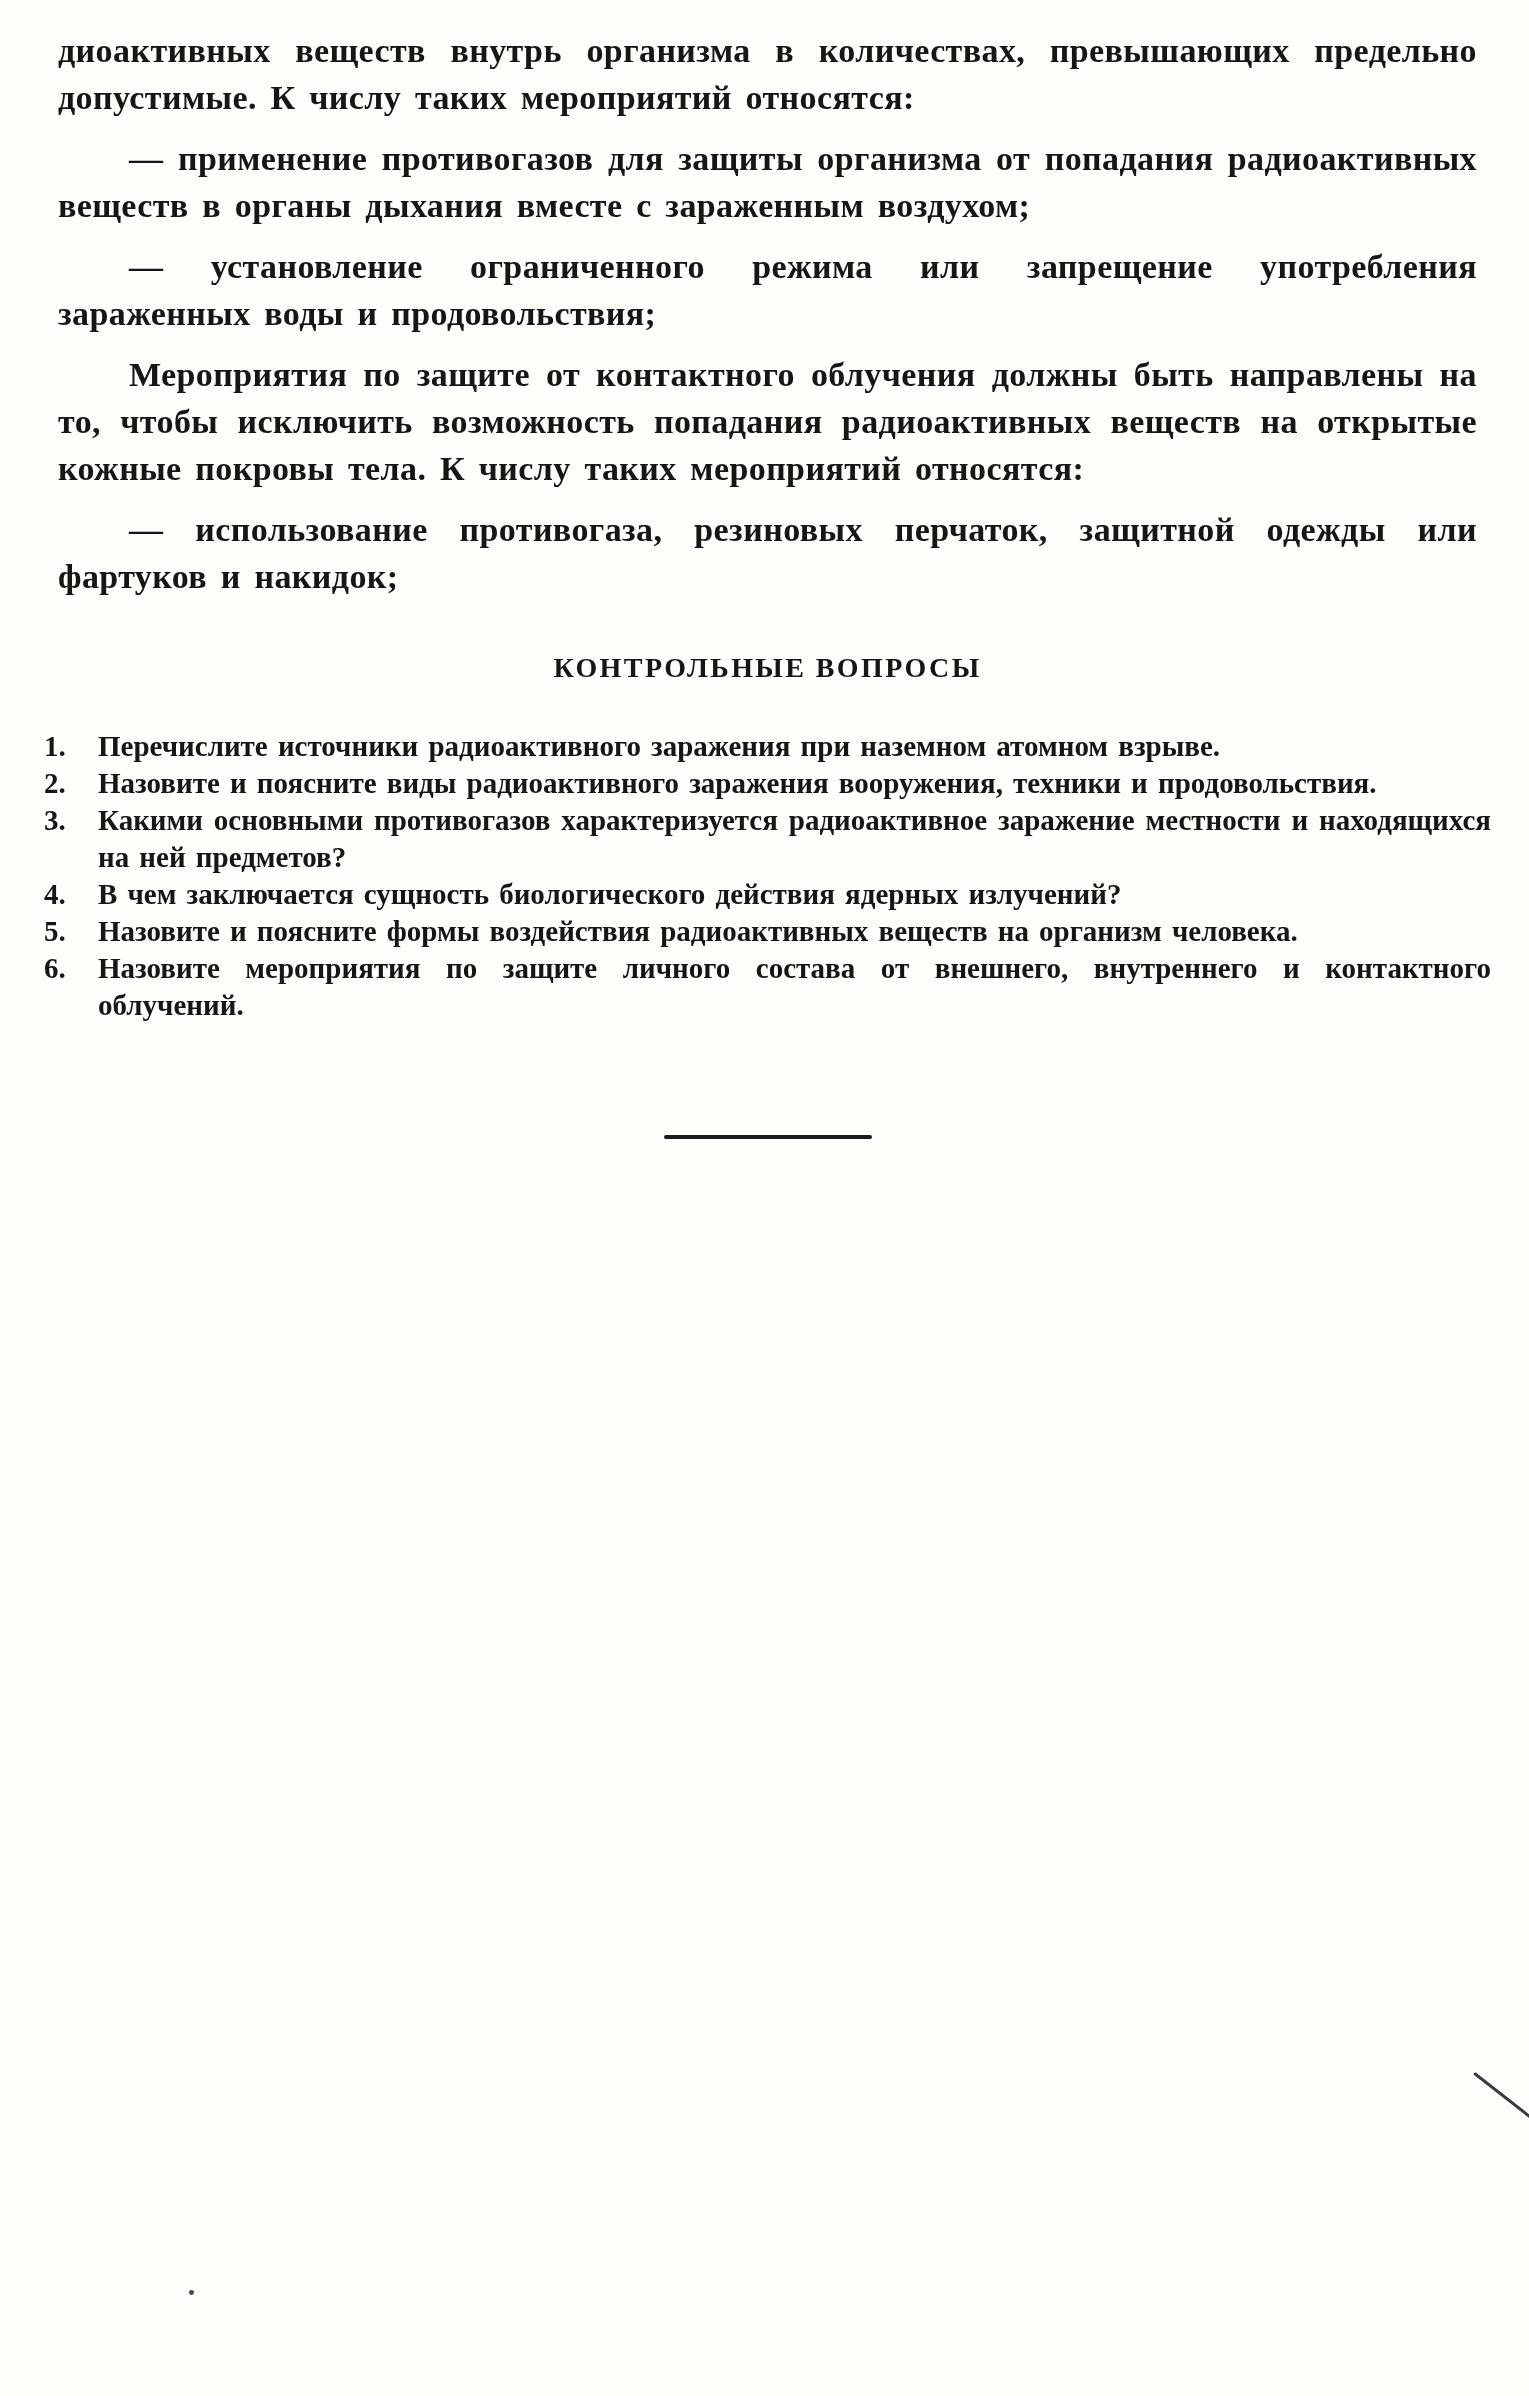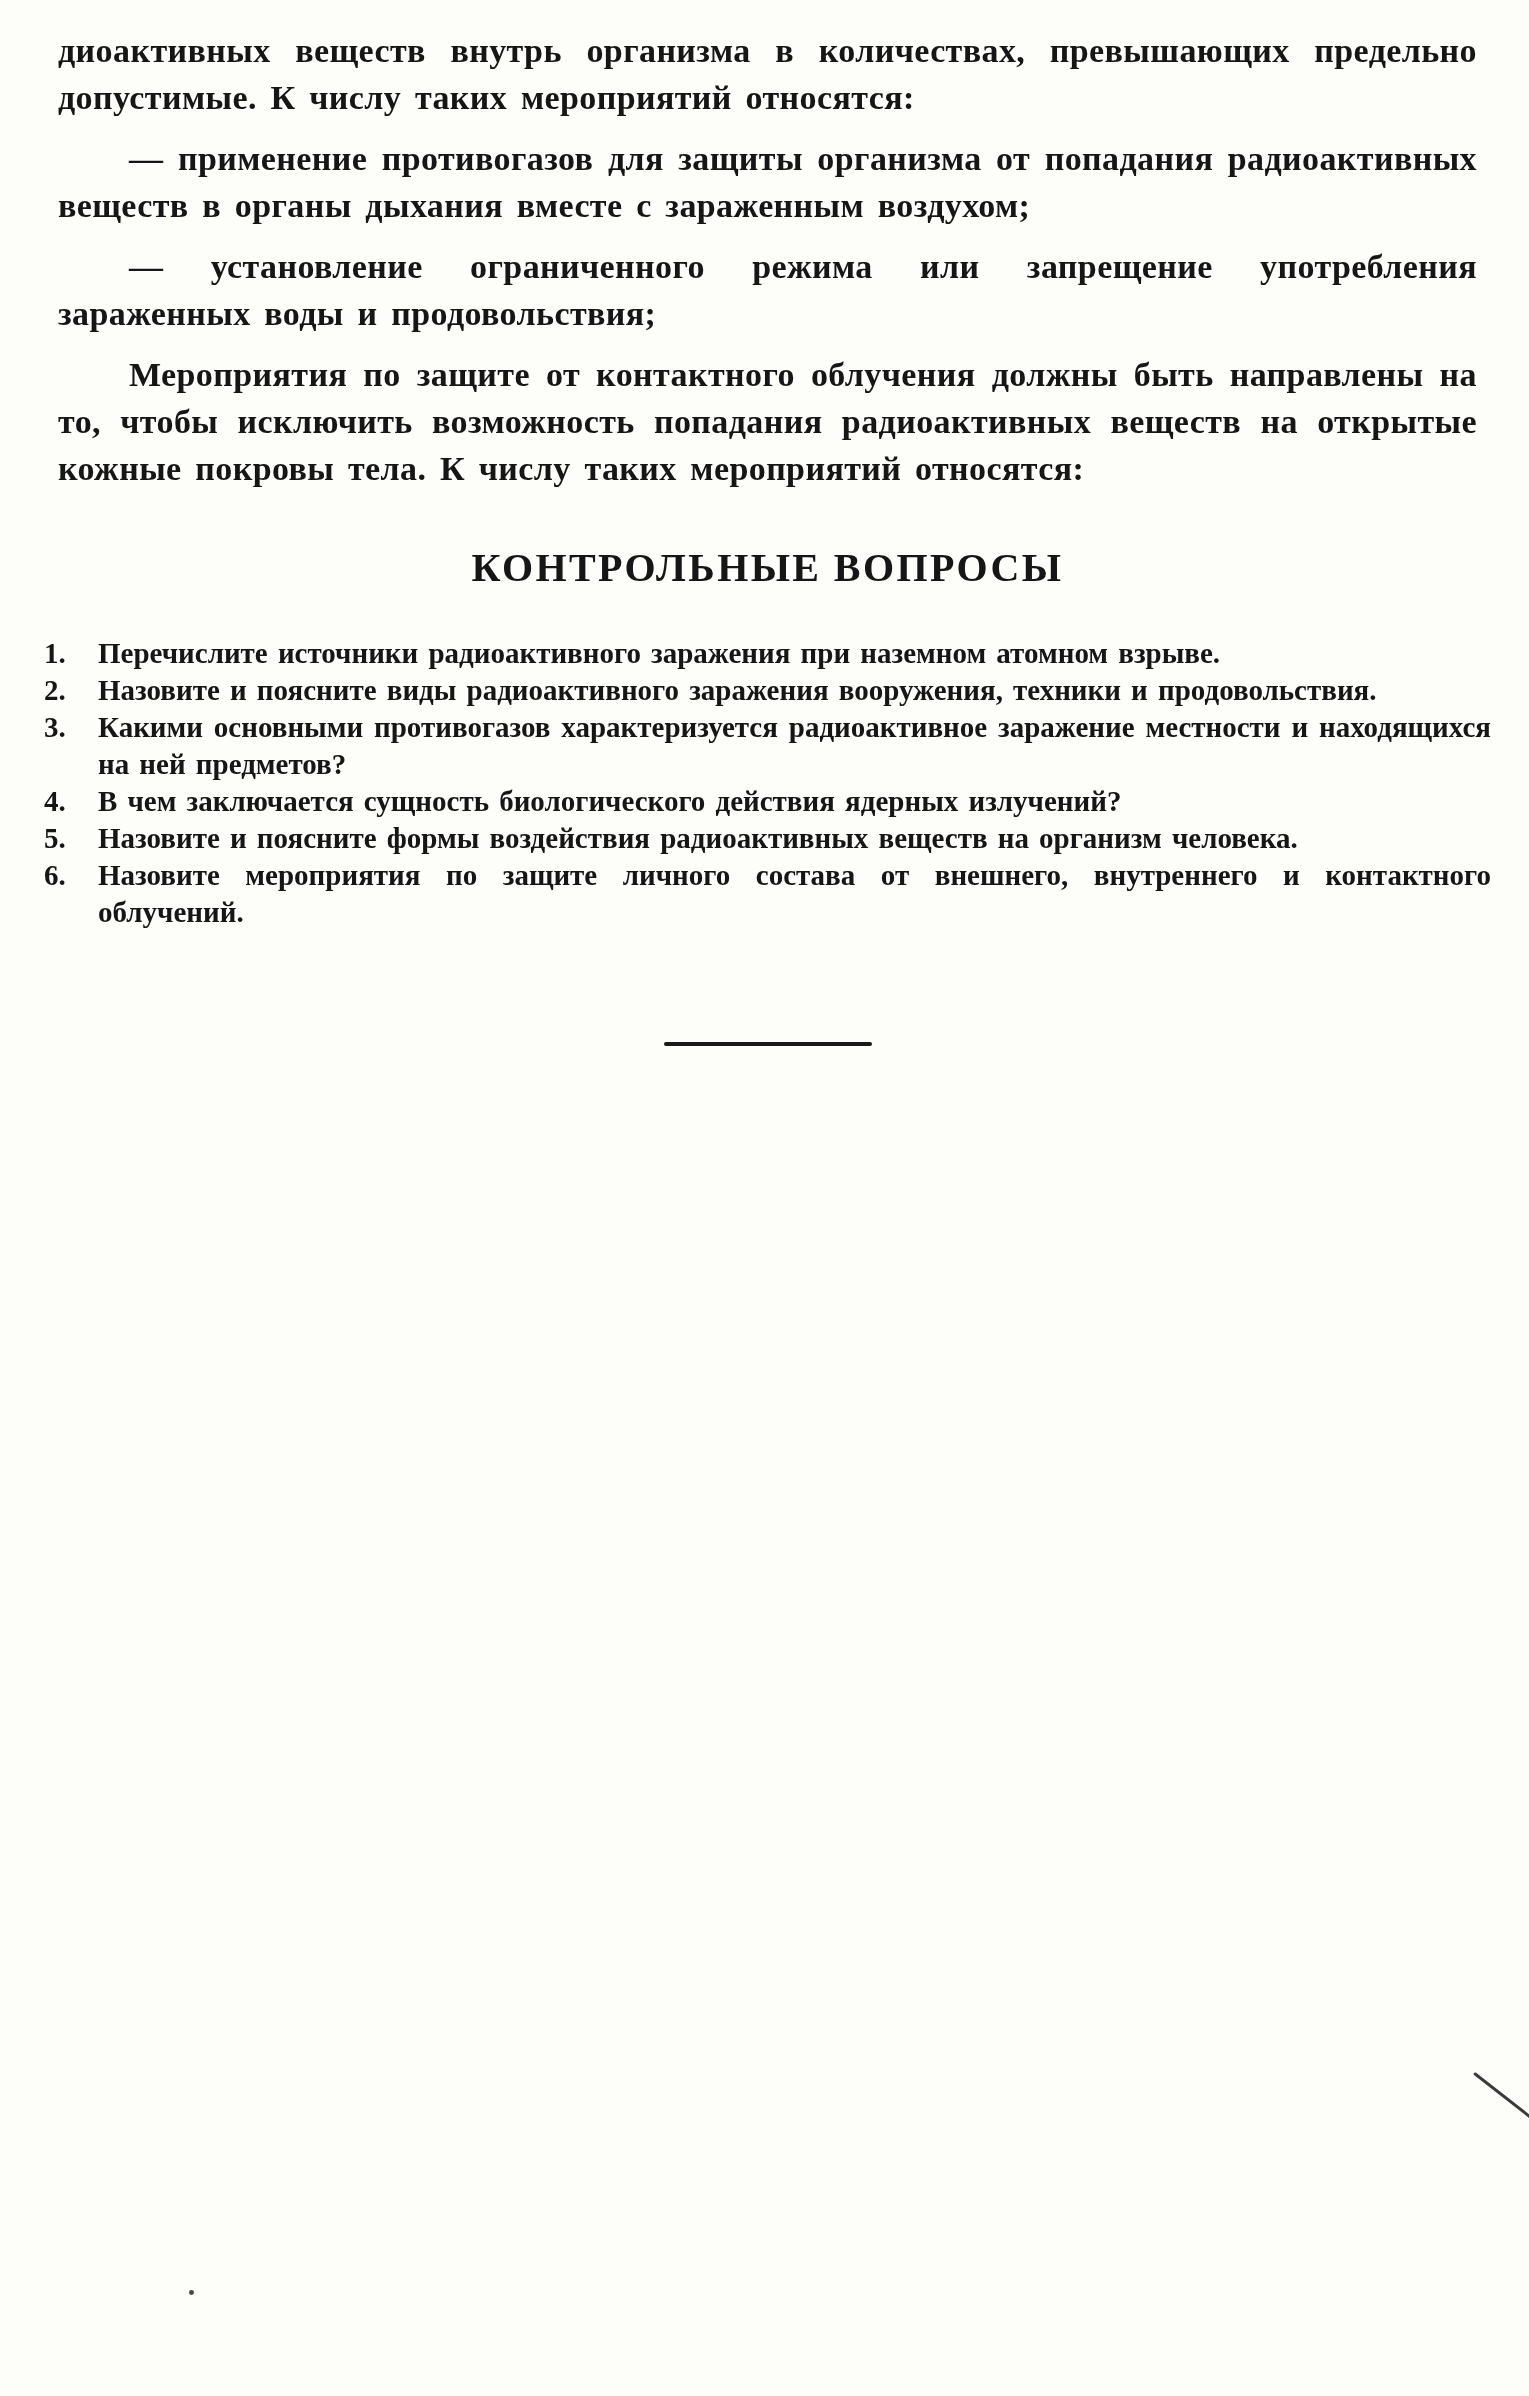--- a/index.html
+++ b/index.html
@@ -21,21 +21,21 @@
     font-size: 34px;
     line-height: 47px;
     font-weight: 700;
     text-align: justify;
     letter-spacing: 0.4px;
     word-spacing: 4.8px;
   }
   .body-text p.indent { text-indent: 71px; }
   .heading {
     text-align: center;
-    font-size: 40px;
+    font-size: 28px;
     font-weight: 700;
     letter-spacing: 2.4px;
     margin: 52px 0 44px 0;
   }
   .questions {
     font-size: 29px;
     line-height: 37px;
     font-weight: 700;
   }
   .question { display: flex; margin: 0; }
@@ -71,20 +71,21 @@
 </head>
 <body>
 
 <div class="page">
 
   <div class="body-text">
     <p>диоактивных веществ внутрь организма в количествах, превышающих предельно допустимые. К числу таких мероприятий относятся:</p>
     <p class="indent">— применение противогазов для защиты организма от попадания радиоактивных веществ в органы дыхания вместе с зараженным воздухом;</p>
     <p class="indent">— установление ограниченного режима или запрещение употребления зараженных воды и продовольствия;</p>
     <p class="indent">Мероприятия по защите от контактного облучения должны быть направлены на то, чтобы исключить возможность попадания радиоактивных веществ на открытые кожные покровы тела. К числу таких мероприятий относятся:</p>
+    <p class="indent">— использование противогаза, резиновых перчаток, защитной одежды или фартуков и накидок;</p>
   </div>
 
   <div class="heading">КОНТРОЛЬНЫЕ ВОПРОСЫ</div>
 
   <div class="questions">
     <div class="question">
       <span class="q-num">1.</span>
       <span class="q-text">Перечислите источники радиоактивного заражения при наземном атомном взрыве.</span>
     </div>
     <div class="question">

